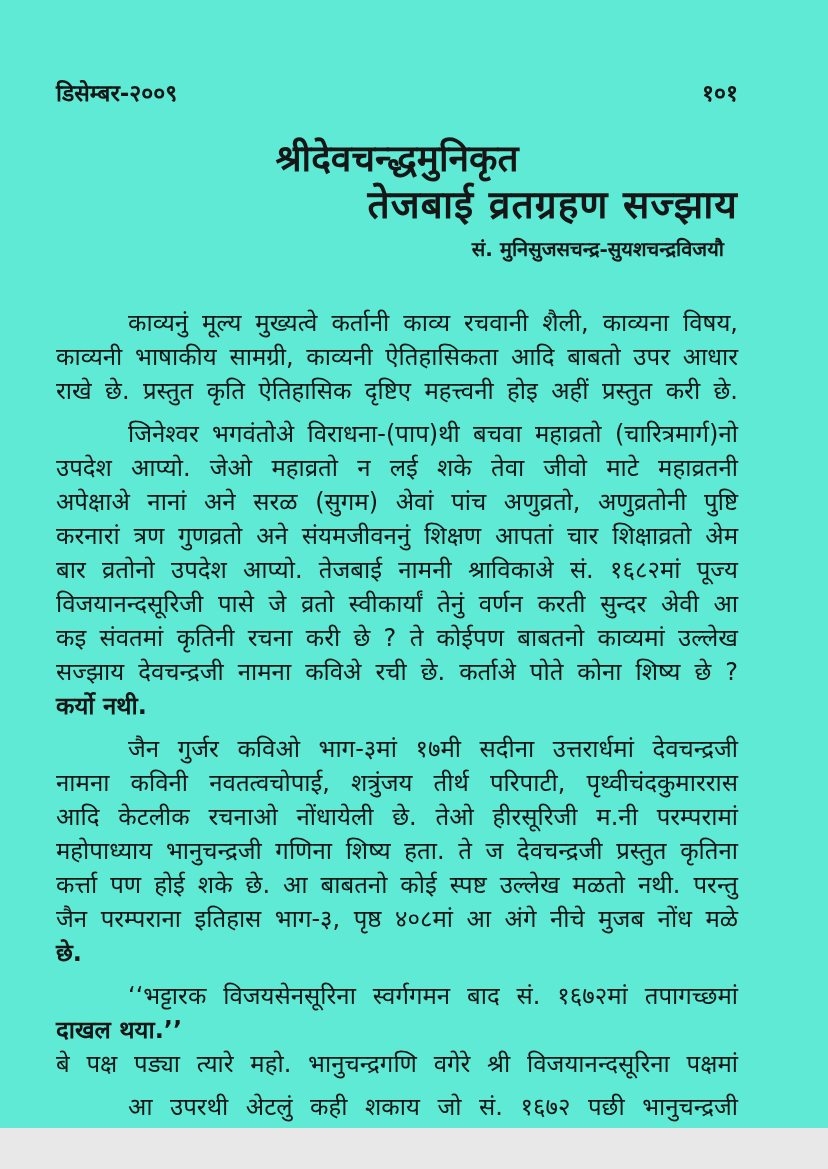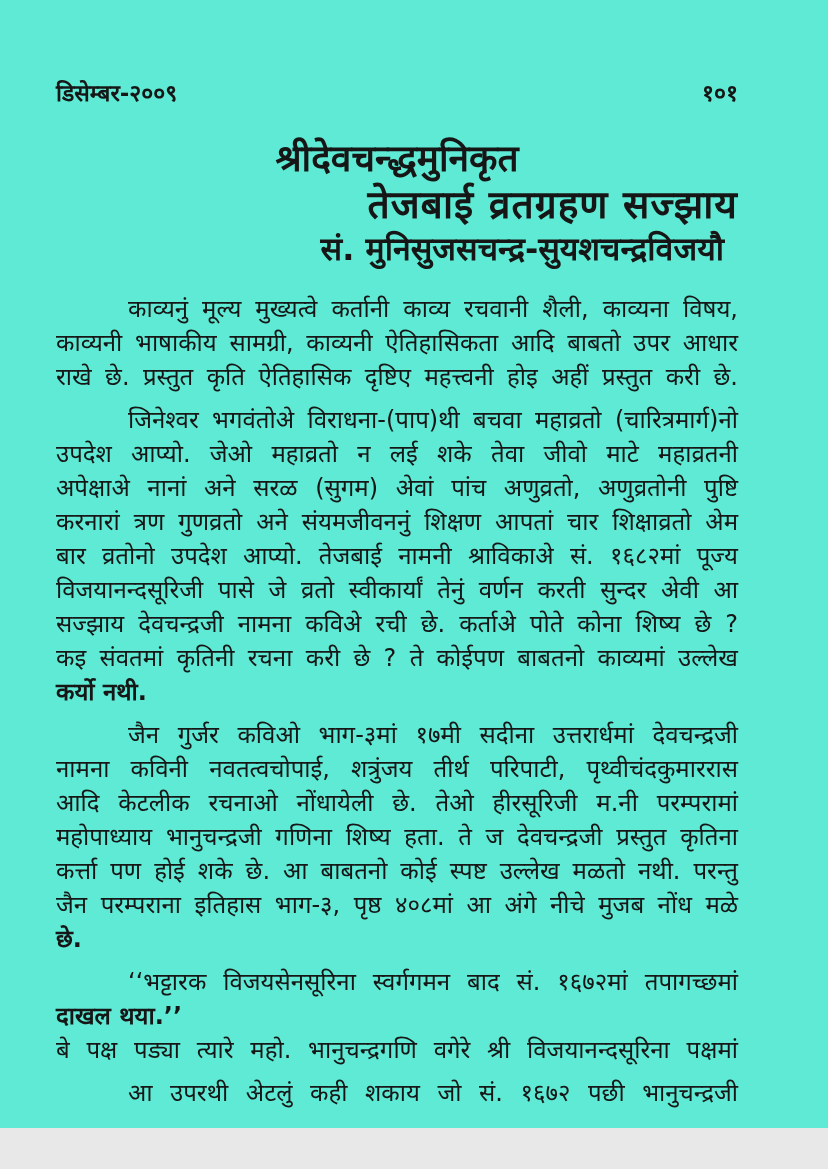--- a/index.html
+++ b/index.html
@@ -39,26 +39,26 @@
     text-align: right;
     font-size: 39px;
     line-height: 50px;
     font-weight: 700;
     letter-spacing: 1px;
   }
   .editors-line {
     margin-top: 2px;
     text-align: right;
     padding-right: 14px;
-    font-size: 32px;
+    font-size: 20px;
     line-height: 34px;
     font-weight: 700;
   }
   .body-text {
-    margin-top: 26px;
+    margin-top: 40px;
     font-size: 24px;
     line-height: 34px;
   }
   .para { margin: 0 0 9px 0; }
   .para:last-child { margin-bottom: 0; }
   .ln { white-space: nowrap; }
   .ln.just {
     white-space: normal;
     text-align: justify;
     text-align-last: justify;
@@ -91,22 +91,22 @@
         <div class="ln just">राखे छे. प्रस्तुत कृति ऐतिहासिक दृष्टिए महत्त्वनी होइ अहीं प्रस्तुत करी छे.</div>
       </div>
 
       <div class="para">
         <div class="ln just ind">जिनेश्वर भगवंतोअे विराधना-(पाप)थी बचवा महाव्रतो (चारित्रमार्ग)नो</div>
         <div class="ln just">उपदेश आप्यो. जेओ महाव्रतो न लई शके तेवा जीवो माटे महाव्रतनी</div>
         <div class="ln just">अपेक्षाअे नानां अने सरळ (सुगम) अेवां पांच अणुव्रतो, अणुव्रतोनी पुष्टि</div>
         <div class="ln just">करनारां त्रण गुणव्रतो अने संयमजीवननुं शिक्षण आपतां चार शिक्षाव्रतो अेम</div>
         <div class="ln just">बार व्रतोनो उपदेश आप्यो. तेजबाई नामनी श्राविकाअे सं. १६८२मां पूज्य</div>
         <div class="ln just">विजयानन्दसूरिजी पासे जे व्रतो स्वीकार्यां तेनुं वर्णन करती सुन्दर अेवी आ</div>
+        <div class="ln just">कइ संवतमां कृतिनी रचना करी छे ? ते कोईपण बाबतनो काव्यमां उल्लेख</div>
         <div class="ln just">सज्झाय देवचन्द्रजी नामना कविअे रची छे. कर्ताअे पोते कोना शिष्य छे ?</div>
-        <div class="ln just">कइ संवतमां कृतिनी रचना करी छे ? ते कोईपण बाबतनो काव्यमां उल्लेख</div>
         <div class="ln plain">कर्यो नथी.</div>
       </div>
 
       <div class="para">
         <div class="ln just ind">जैन गुर्जर कविओ भाग-३मां १७मी सदीना उत्तरार्धमां देवचन्द्रजी</div>
         <div class="ln just">नामना कविनी नवतत्वचोपाई, शत्रुंजय तीर्थ परिपाटी, पृथ्वीचंदकुमाररास</div>
         <div class="ln just">आदि केटलीक रचनाओ नोंधायेली छे. तेओ हीरसूरिजी म.नी परम्परामां</div>
         <div class="ln just">महोपाध्याय भानुचन्द्रजी गणिना शिष्य हता. ते ज देवचन्द्रजी प्रस्तुत कृतिना</div>
         <div class="ln just">कर्त्ता पण होई शके छे. आ बाबतनो कोई स्पष्ट उल्लेख मळतो नथी. परन्तु</div>
         <div class="ln just">जैन परम्पराना इतिहास भाग-३, पृष्ठ ४०८मां आ अंगे नीचे मुजब नोंध मळे</div>

